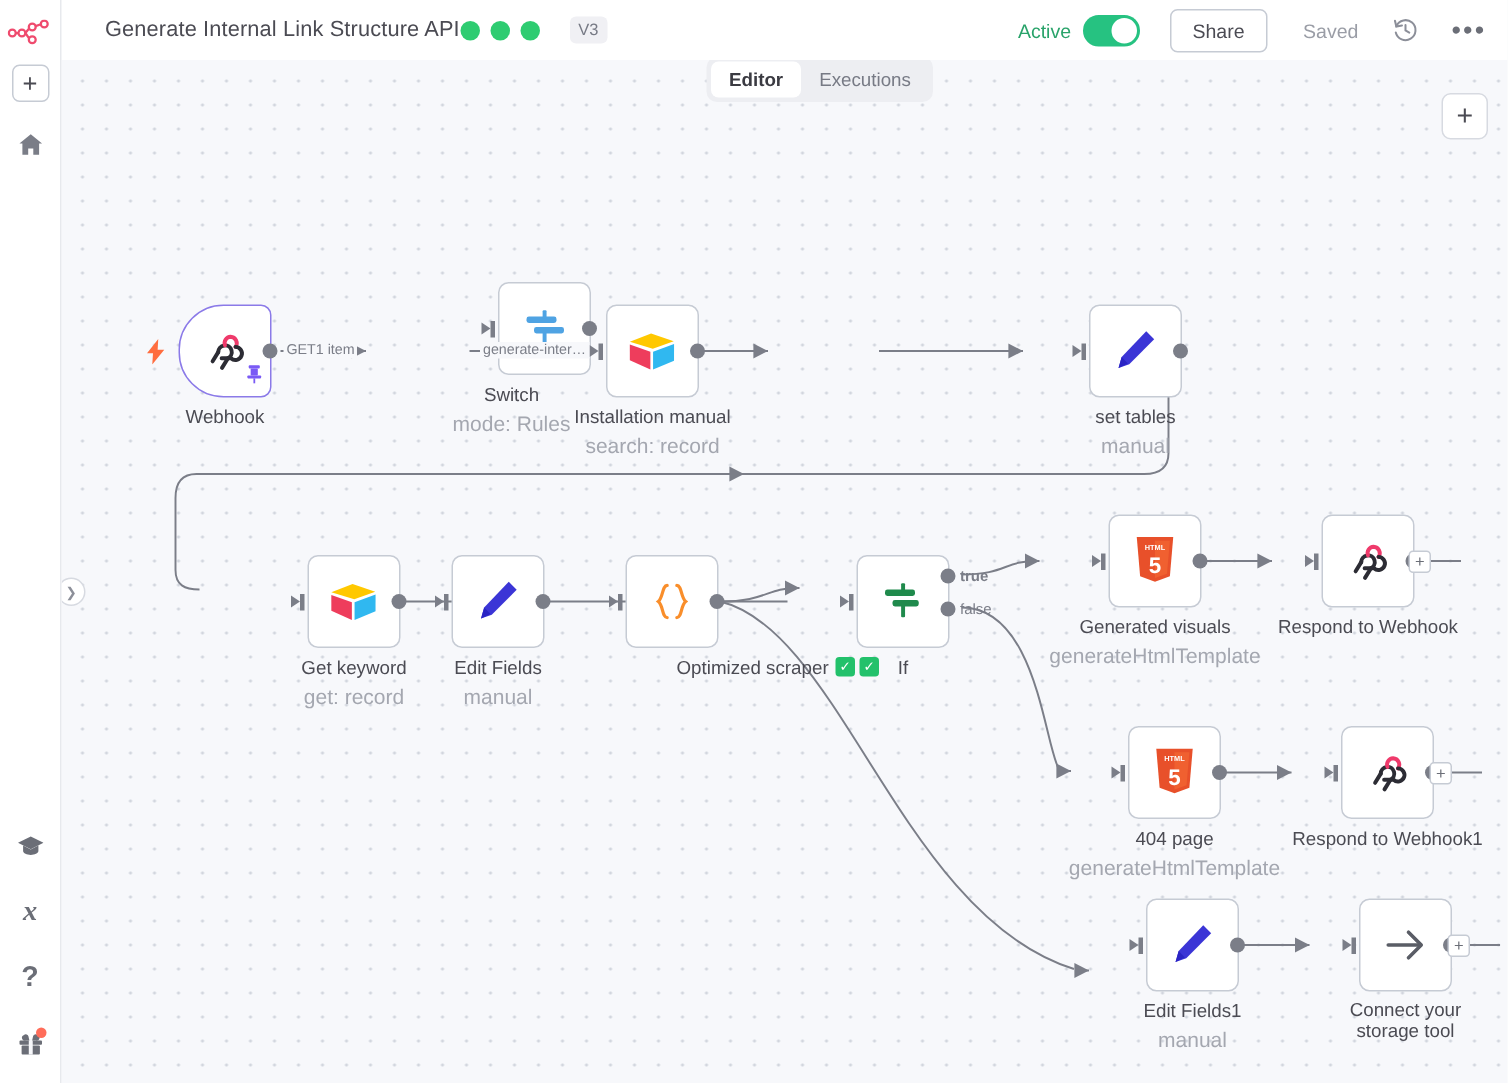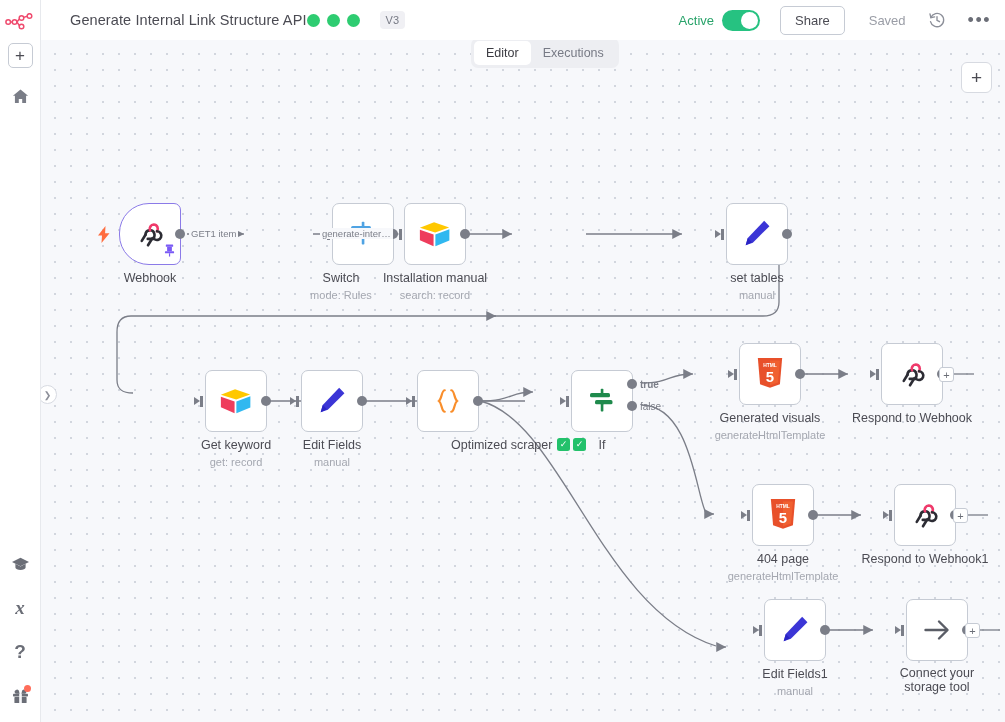--- a/index.html
+++ b/index.html
@@ -88,21 +88,21 @@
   #canvas-svg { position: absolute; left: 0; top: 0; width: 964px; height: 682px; }
 
   
   #tabs {
     position: absolute; left: 430px; top: -2px;
     display: flex; align-items: center;
     background: #edeef2; border-radius: 7px; padding: 3px;
     z-index: 20;
   }
   .tab { font-size: 12.5px; padding: 5px 12px; border-radius: 5px; color: #777a85; cursor: pointer; }
-  .tab.active { background: #fff; color: #3b3b42; font-weight: 400; }
+  .tab.active { background: #fff; color: #3b3b42; font-weight: 700; }
 
   
   #canvas-add {
     position: absolute; right: 13px; top: 22px; width: 31px; height: 31px;
     background: #fff; border: 1px solid #d7dae1; border-radius: 6px;
     display: flex; align-items: center; justify-content: center;
     font-size: 19px; color: #4b4b53; cursor: pointer; z-index: 20;
   }
   
   #collapse-handle {
@@ -125,21 +125,21 @@
     border-radius: 30px 7px 7px 30px;
   }
   .node.dashed .node-box { border: 1px solid #c6cbd4; }
   .node-label {
     position: absolute; top: 68px; left: 50%; transform: translateX(-50%);
     font-size: 12.5px; color: #4b4b53; white-space: nowrap; text-align: center;
     font-weight: 400;
   }
   .node-sublabel {
     position: absolute; top: 86px; left: 50%; transform: translateX(-50%);
-    font-size: 11px; color: #a4a7b0; white-space: nowrap; 
+    font-size: 14px; color: #a4a7b0; white-space: nowrap; 
   }
   .node-label.two-line { line-height: 13.5px; }
   
   .ep-out {
     position: absolute; right: -5px; top: 50%; transform: translateY(-50%);
     width: 10px; height: 10px; border-radius: 50%; background: #7b7e88;
   }
   .ep-out.y1 { top: 22px; }
   .ep-out.y2 { top: 44px; }
   .ep-in {
@@ -355,21 +355,21 @@
             <rect x="3.4" y="2.9" width="5.2" height="5" rx="0.6"></rect>
             <rect x="1" y="7.9" width="10" height="2.1" rx="0.6"></rect>
             <rect x="5.4" y="10" width="1.3" height="3.6"></rect>
           </svg>
         </span>
         <span class="ep-out"></span>
       </div>
       <div class="node-label">Webhook</div>
     </div>
 
-    <div class="node" style="left:247px; top:163px;padding-left:44px;">
+    <div class="node" style="left:247px; top:148px;padding-left:44px;">
       <div class="node-box">
         <span class="ep-in"></span>
         <svg width="30" height="30" viewBox="0 0 24 24" fill="#4fa3e3">
           <rect x="2.4" y="5.6" width="16" height="3.4" rx="1.3"></rect>
           <rect x="6.4" y="11.2" width="16" height="3.4" rx="1.3"></rect>
           <rect x="11" y="2.2" width="2.1" height="4.6" rx="0.6"></rect>
           <rect x="11" y="14" width="2.1" height="6.4" rx="0.6"></rect>
         </svg>
         <span class="ep-out"></span>
       </div>

